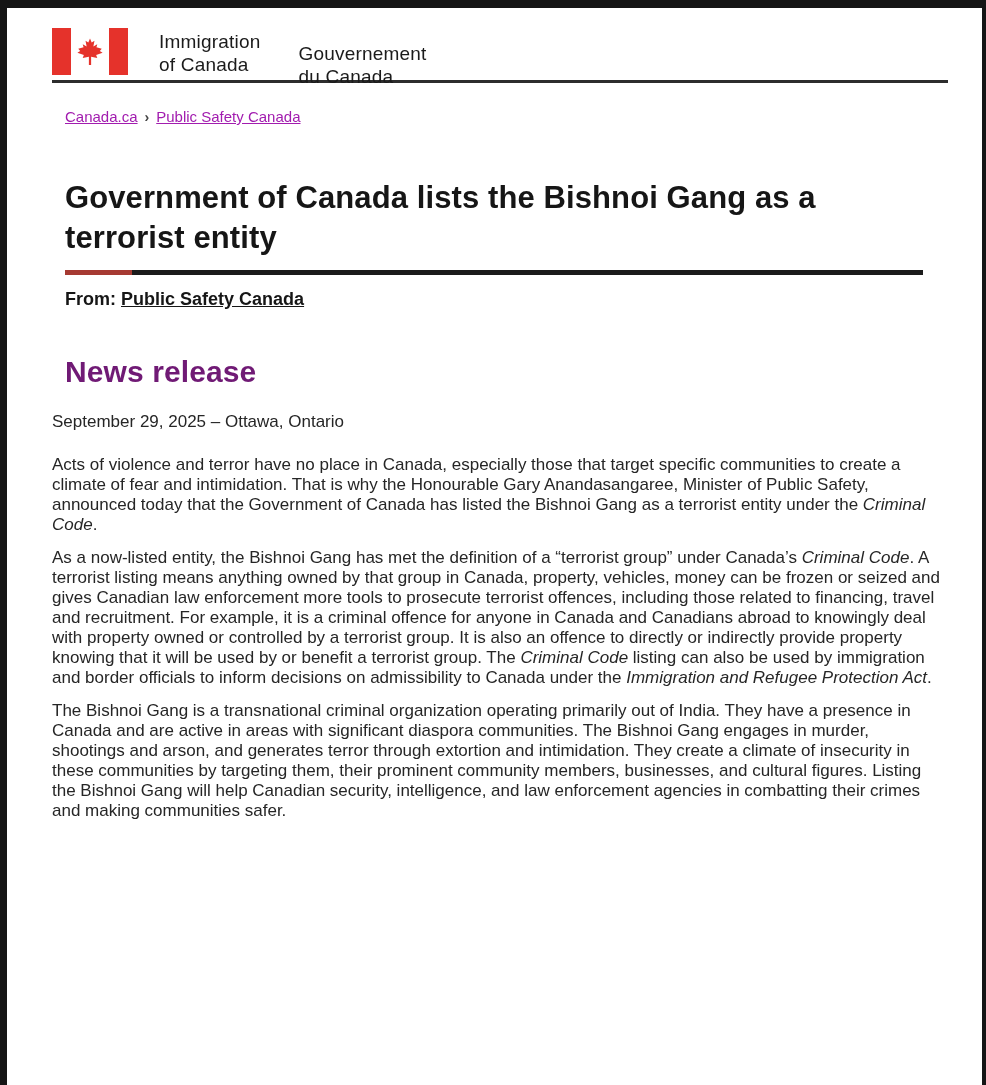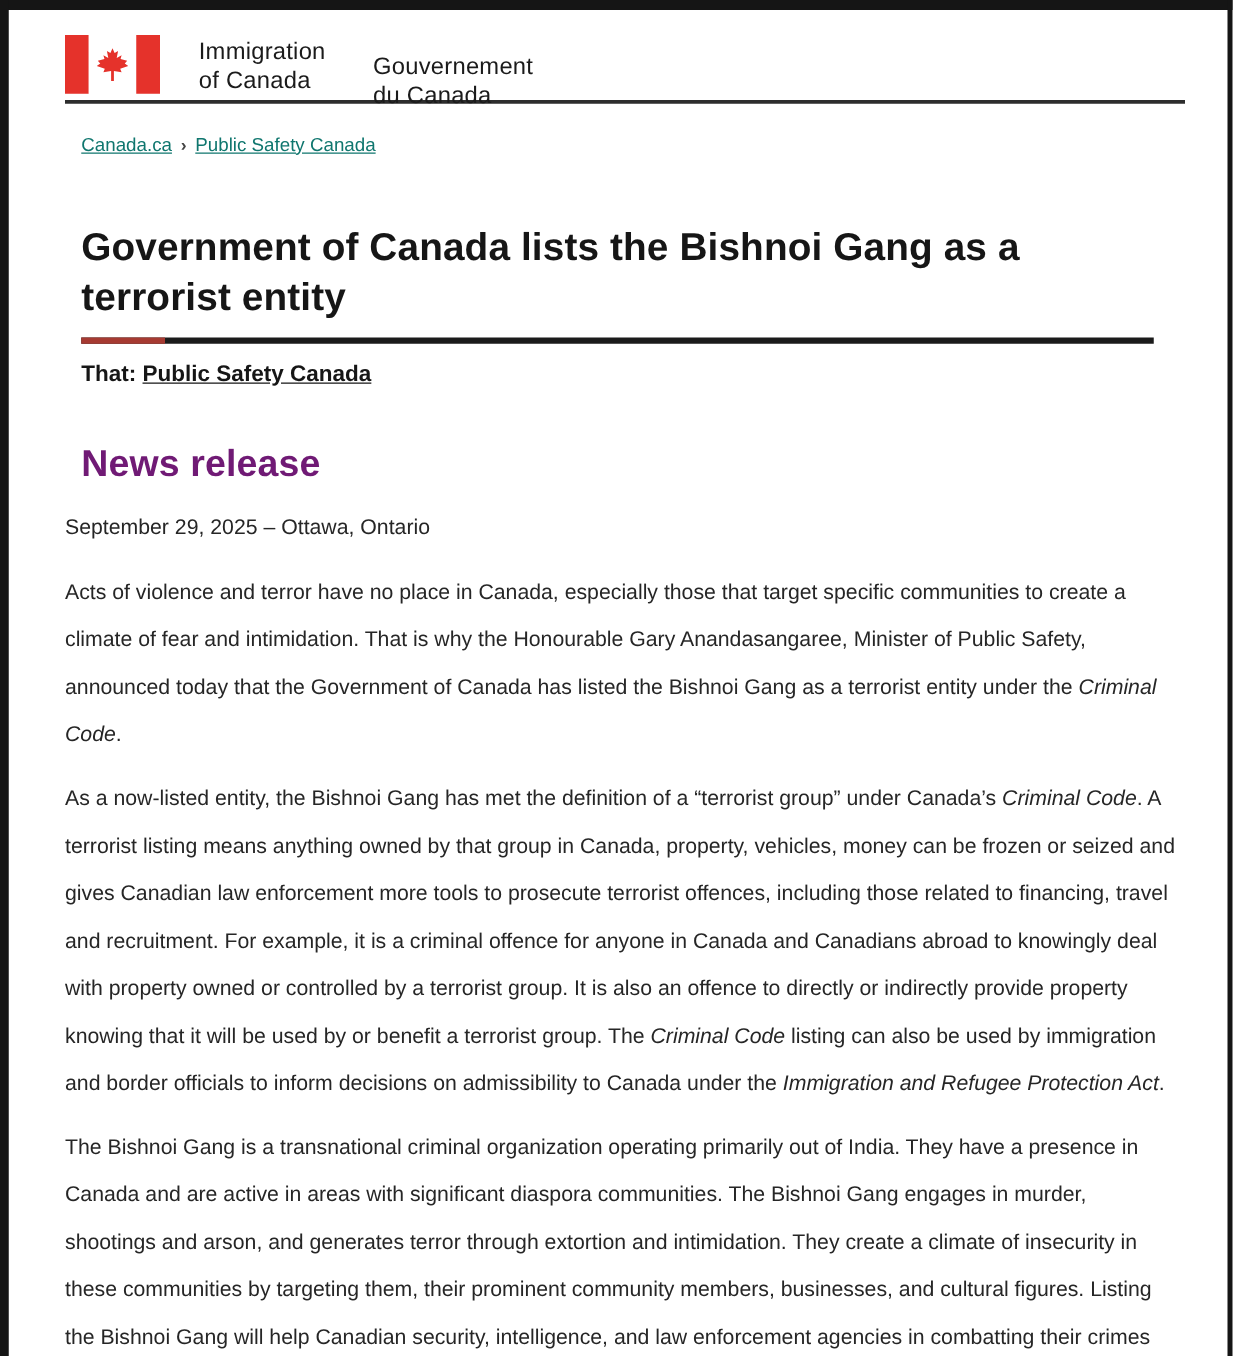--- a/index.html
+++ b/index.html
@@ -54,21 +54,21 @@
   }
 
   
   .breadcrumb {
     margin-top: 25px;
     margin-left: 13px;
     font-size: 15px;
     color: #3c3c3c;
   }
   .breadcrumb a {
-    color: #0f766e;
+    color: #a21caf;
     text-decoration: underline;
     cursor: pointer;
   }
   .crumb-sep {
     font-weight: bold;
     color: #444;
     padding: 0 7px;
     font-size: 14px;
   }
 
@@ -116,21 +116,21 @@
   .dateline {
     margin: 21px 0 21px 0;
     font-size: 17px;
     line-height: 24px;
     color: #262626;
   }
   .body-para {
     margin: 0 0 13px 0;
     max-width: 890px;
     font-size: 17px;
-    line-height: 38px;
+    line-height: 20px;
     color: #262626;
   }
   .body-para em { font-style: italic; }
 </style>
 </head>
 <body>
 
 <div class="page">
 
   <header>
@@ -154,21 +154,21 @@
       <a>Canada.ca</a><span class="crumb-sep">›</span><a>Public Safety Canada</a>
     </nav>
   </header>
 
   <main>
     <h1>Government of Canada lists the Bishnoi Gang as a terrorist entity</h1>
     <div class="title-rule">
       <span class="title-rule-red"></span>
     </div>
     <p class="from-line">
-      <span>That:</span>
+      <span>From:</span>
       <a>Public Safety Canada</a>
     </p>
     <h2>News release</h2>
     <p class="dateline">September 29, 2025 – Ottawa, Ontario</p>
     <p class="body-para"><span>Acts of violence and terror have no place in Canada, especially those that target specific communities to create a climate of fear and intimidation. That is why the Honourable Gary Anandasangaree, Minister of Public Safety, announced today that the Government of Canada has listed the Bishnoi Gang as a terrorist entity under the </span><em>Criminal Code</em><span>.</span></p>
     <p class="body-para"><span>As a now-listed entity, the Bishnoi Gang has met the definition of a “terrorist group” under Canada’s </span><em>Criminal Code</em><span>. A terrorist listing means anything owned by that group in Canada, property, vehicles, money can be frozen or seized and gives Canadian law enforcement more tools to prosecute terrorist offences, including those related to financing, travel and recruitment. For example, it is a criminal offence for anyone in Canada and Canadians abroad to knowingly deal with property owned or controlled by a terrorist group. It is also an offence to directly or indirectly provide property knowing that it will be used by or benefit a terrorist group. The </span><em>Criminal Code</em><span> listing can also be used by immigration and border officials to inform decisions on admissibility to Canada under the </span><em>Immigration and Refugee Protection Act</em><span>.</span></p>
     <p class="body-para"><span>The Bishnoi Gang is a transnational criminal organization operating primarily out of India. They have a presence in Canada and are active in areas with significant diaspora communities. The Bishnoi Gang engages in murder, shootings and arson, and generates terror through extortion and intimidation. They create a climate of insecurity in these communities by targeting them, their prominent community members, businesses, and cultural figures. Listing the Bishnoi Gang will help Canadian security, intelligence, and law enforcement agencies in combatting their crimes and making communities safer.</span></p>
   </main>
 
 </div>

